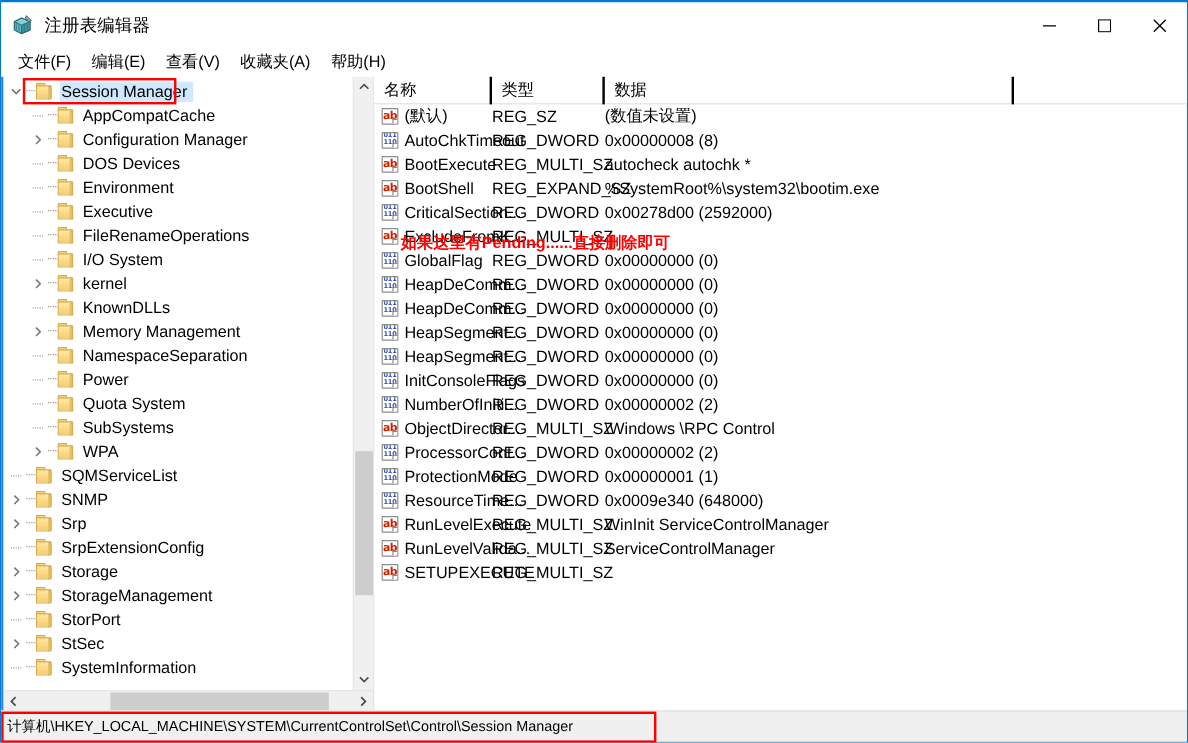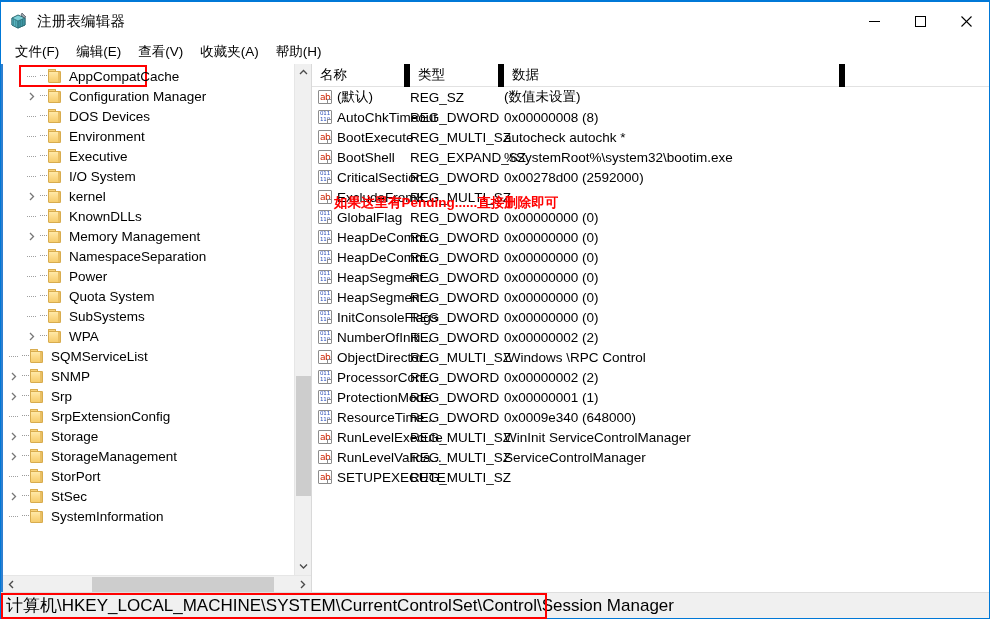--- a/index.html
+++ b/index.html
@@ -181,21 +181,21 @@
   .lv-header {
     height: 23px; min-height: 23px;
     display: flex; align-items: center;
     background: #ffffff;
     border-bottom: 1px solid #e2e2e2;
     font-size: 13.5px; color: #000;
   }
   .lv-col {
     height: 23px; display: flex; align-items: center;
     padding-left: 8px;
-    border-right: 6px solid #000000;
+    border-right: 2px solid #000000;
     white-space: nowrap;
   }
   .lv-rows { flex: 1; position: relative; overflow: hidden; }
   .lrow {
     height: 20px; display: flex; align-items: center;
     font-size: 13.5px; color: #000; white-space: nowrap;
   }
   .cell-name {
     display: flex; align-items: center;
     width: 98px; min-width: 98px;
@@ -217,21 +217,21 @@
     position: absolute; right: -1px; bottom: -1px;
     width: 5px; height: 5px;
     background: #ffffff;
     border-left: 1px solid #8c8c8c;
     border-top: 1px solid #8c8c8c;
   }
   .vicon .glyph {
     position: absolute; left: 0; top: 0; right: 0; bottom: 0;
     display: flex; align-items: center; justify-content: center;
     font-family: "DejaVu Sans", sans-serif;
-    font-weight: normal;
+    font-weight: bold;
     line-height: 1;
   }
   .vicon.str .glyph { color: #cc2200; font-size: 9px; letter-spacing: -.5px; }
   .vicon.bin .glyph {
     color: #2b4fb8; font-size: 5.5px;
     flex-direction: column; justify-content: center;
     letter-spacing: -.2px; line-height: 1.05;
   }
   .note {
     position: absolute;
@@ -240,21 +240,21 @@
   }
   
   .statusbar {
     height: 26px; min-height: 26px;
     background: #f0f0f0;
     border-top: 1px solid #dedede;
     display: flex; align-items: center;
     position: relative;
   }
   .status-text {
-    font-size: 17px; color: #000;
+    font-size: 12px; color: #000;
     padding-left: 5px; white-space: nowrap;
   }
   .status-box {
     position: absolute; left: 0px; top: 0px;
     height: 26px;
     border: 2px solid #ff0000;
     pointer-events: none;
   }
 </style>
 </head>
@@ -304,20 +304,34 @@
     <div class="menuitem">查看(V)</div>
     <div class="menuitem">收藏夹(A)</div>
     <div class="menuitem">帮助(H)</div>
   </div>
 
   <div class="body">
 
     <div class="pane-left">
       <div class="tree-viewport">
         <div class="tree" id="tree-root">
+            <div class="trow selected" style="padding-left: 2px;">
+              <div class="texpand">
+                <svg width="9" height="7" viewBox="0 0 9 7">
+                  <polyline points="1,1.5 4.5,5 8,1.5" fill="none" stroke="#767676" stroke-width="1.3"></polyline>
+                </svg>
+              </div>
+              <div class="tdots"></div>
+              <div class="tfolder">
+                <div class="tab"></div>
+                <div class="bodyf"></div>
+                <div class="spine"></div>
+              </div>
+              <span class="tlabel">Session Manager</span>
+            </div>
             <div class="sel-box" style="left: 16px; top: 1px; width: 128px; height: 22px;"></div>
             <div class="trow" style="padding-left: 20px;">
               <div class="texpand">
                 <svg width="9" height="3" viewBox="0 0 9 3">
                   <line x1="0" y1="1.5" x2="9" y2="1.5" stroke="#a0a0a0" stroke-width="1" stroke-dasharray="1,1"></line>
                 </svg>
               </div>
               <div class="tdots"></div>
               <div class="tfolder">
                 <div class="tab"></div>
@@ -374,20 +388,34 @@
                   <line x1="0" y1="1.5" x2="9" y2="1.5" stroke="#a0a0a0" stroke-width="1" stroke-dasharray="1,1"></line>
                 </svg>
               </div>
               <div class="tdots"></div>
               <div class="tfolder">
                 <div class="tab"></div>
                 <div class="bodyf"></div>
                 <div class="spine"></div>
               </div>
               <span class="tlabel">Executive</span>
+            </div>
+            <div class="trow" style="padding-left: 20px;">
+              <div class="texpand">
+                <svg width="9" height="3" viewBox="0 0 9 3">
+                  <line x1="0" y1="1.5" x2="9" y2="1.5" stroke="#a0a0a0" stroke-width="1" stroke-dasharray="1,1"></line>
+                </svg>
+              </div>
+              <div class="tdots"></div>
+              <div class="tfolder">
+                <div class="tab"></div>
+                <div class="bodyf"></div>
+                <div class="spine"></div>
+              </div>
+              <span class="tlabel">FileRenameOperations</span>
             </div>
             <div class="trow" style="padding-left: 20px;">
               <div class="texpand">
                 <svg width="9" height="3" viewBox="0 0 9 3">
                   <line x1="0" y1="1.5" x2="9" y2="1.5" stroke="#a0a0a0" stroke-width="1" stroke-dasharray="1,1"></line>
                 </svg>
               </div>
               <div class="tdots"></div>
               <div class="tfolder">
                 <div class="tab"></div>

